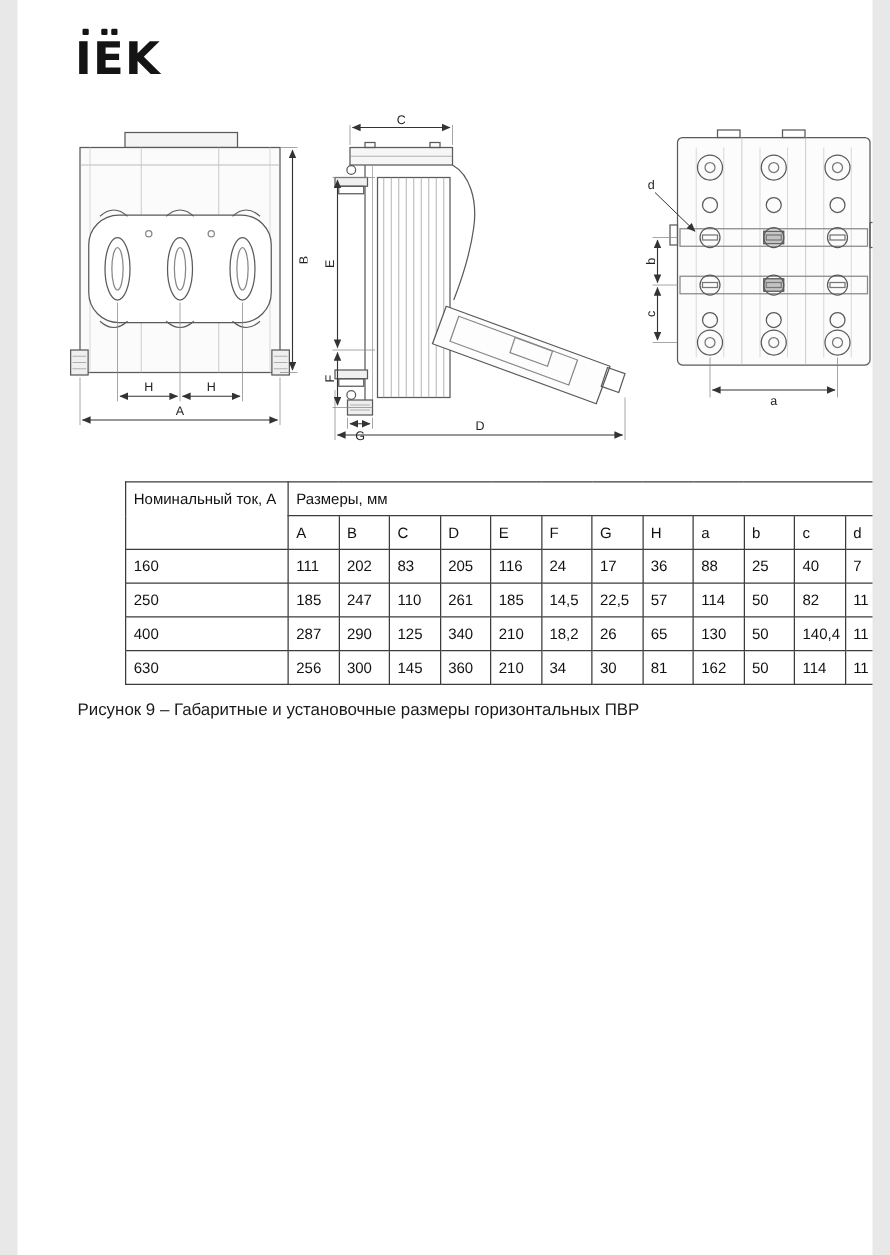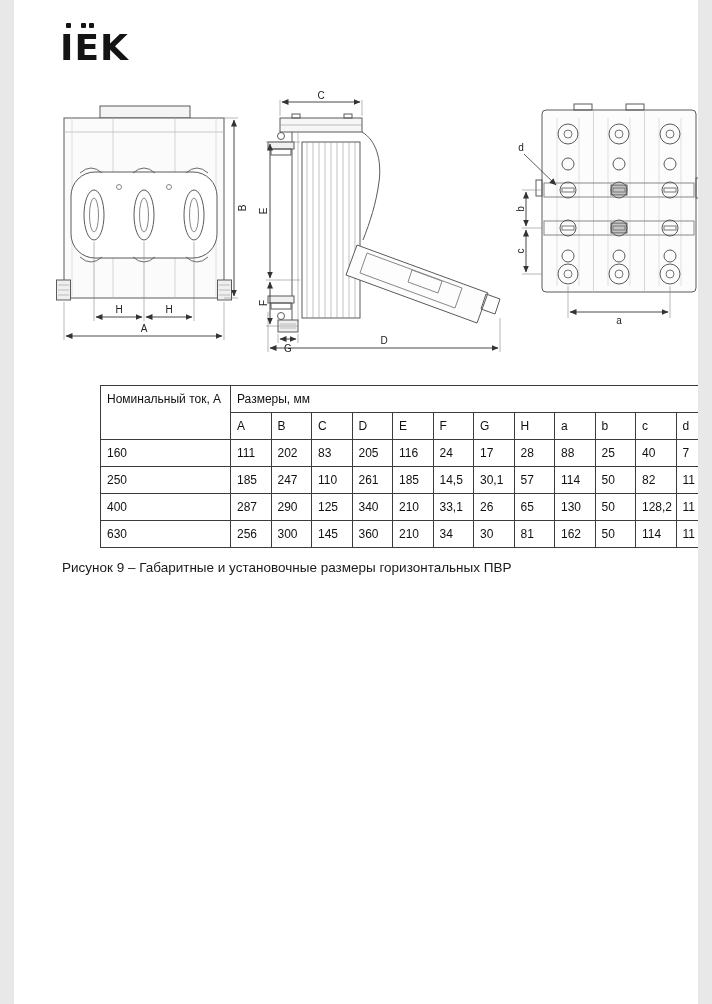--- a/index.html
+++ b/index.html
@@ -304,54 +304,54 @@
       <tbody>
         <tr>
           <td>160</td>
           <td>111</td>
           <td>202</td>
           <td>83</td>
           <td>205</td>
           <td>116</td>
           <td>24</td>
           <td>17</td>
-          <td>28</td>
+          <td>36</td>
           <td>88</td>
           <td>25</td>
           <td>40</td>
           <td>7</td>
         </tr>
         <tr>
           <td>250</td>
           <td>185</td>
           <td>247</td>
           <td>110</td>
           <td>261</td>
           <td>185</td>
           <td>14,5</td>
-          <td>30,1</td>
+          <td>22,5</td>
           <td>57</td>
           <td>114</td>
           <td>50</td>
           <td>82</td>
           <td>11</td>
         </tr>
         <tr>
           <td>400</td>
           <td>287</td>
           <td>290</td>
           <td>125</td>
           <td>340</td>
           <td>210</td>
-          <td>33,1</td>
+          <td>18,2</td>
           <td>26</td>
           <td>65</td>
           <td>130</td>
           <td>50</td>
-          <td>128,2</td>
+          <td>140,4</td>
           <td>11</td>
         </tr>
         <tr>
           <td>630</td>
           <td>256</td>
           <td>300</td>
           <td>145</td>
           <td>360</td>
           <td>210</td>
           <td>34</td>

